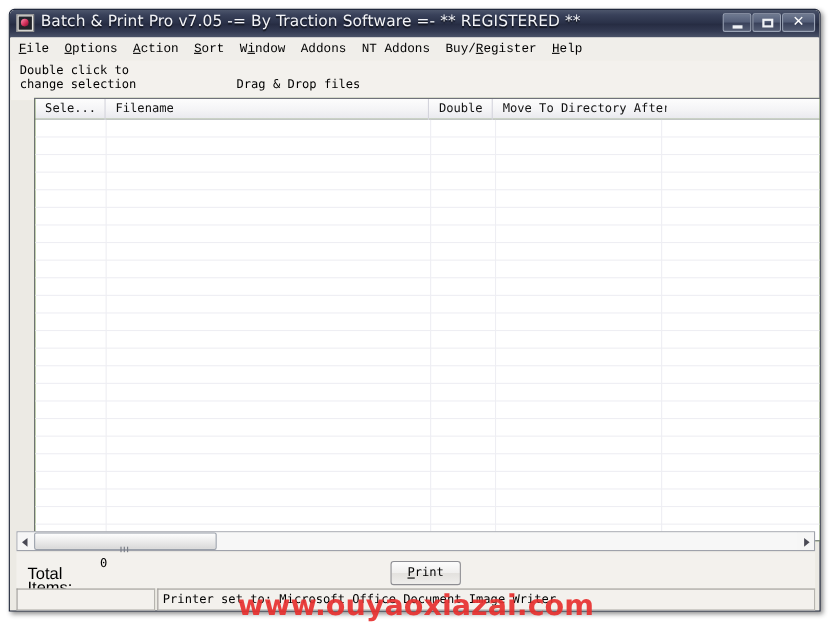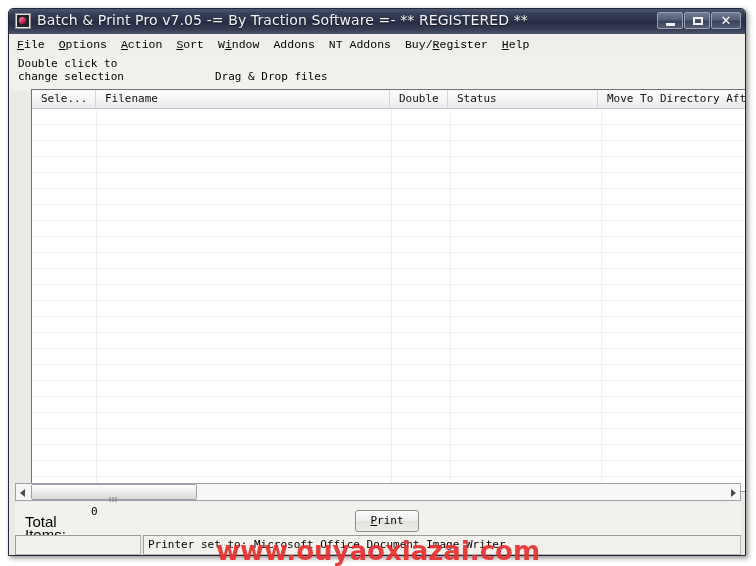--- a/index.html
+++ b/index.html
@@ -422,21 +422,20 @@
     <div class="hintstrip">
       <div class="hint-dblclick">Double click to change selection</div>
       <div class="hint-drag">Drag &amp; Drop files</div>
     </div>
 
     <div class="listview">
       <div class="lv-header">
         <div class="lv-col" style="width:64px">Sele...</div>
         <div class="lv-col" style="width:294px">Filename</div>
         <div class="lv-col" style="width:58px">Double</div>
-        <div class="lv-col" style="width:150px">Status</div>
         <div class="lv-col" style="width:158px;border-right:none">Move To Directory After P:</div>
       </div>
       <div class="lv-body" id="lv-body">
         <div class="lv-vline" style="left:64px"></div>
         <div class="lv-vline" style="left:359px"></div>
         <div class="lv-vline" style="left:418px"></div>
         <div class="lv-vline" style="left:569px"></div>
       <div class="lv-row"></div>
           <div class="lv-row"></div>
           <div class="lv-row"></div>

